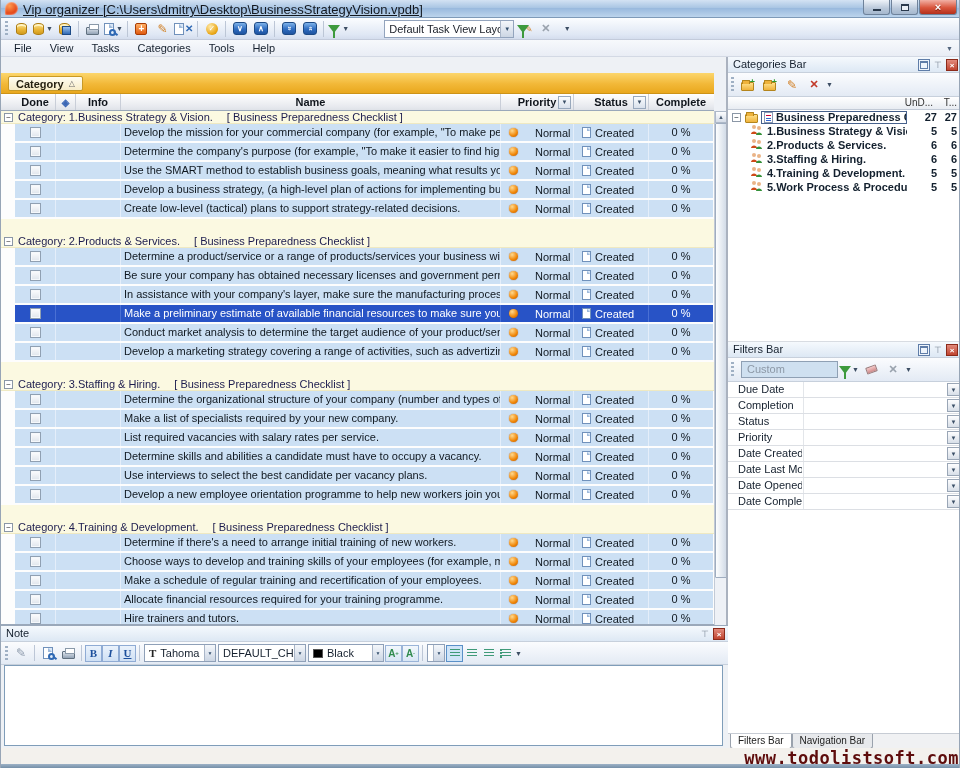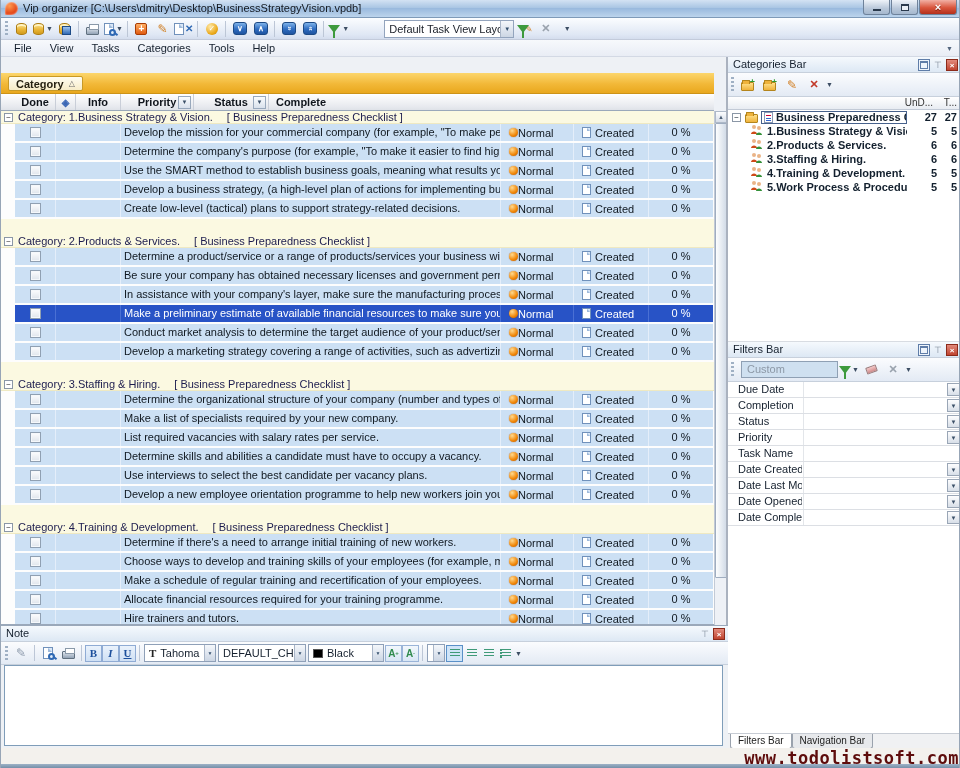--- a/index.html
+++ b/index.html
@@ -7,21 +7,21 @@
   body { font-family:"Liberation Sans", sans-serif; }
   #app { position:relative; width:960px; height:768px; overflow:hidden; background:#eef1f5;
          border-left:1px solid #97a5b6; border-right:1px solid #97a5b6; }
 
   
   #titlebar { position:absolute; left:0; top:0; width:960px; height:18px;
     background:linear-gradient(180deg,#d3e2f3 0%,#aac6e4 45%,#9abade 50%,#bcd4ec 100%);
     border-bottom:1px solid #7e9ab8; }
   .app-icon { position:absolute; left:4px; top:2px; width:13px; height:13px; border-radius:50% 50% 50% 10%;
     background:radial-gradient(circle at 35% 30%,#ff9a50,#e03c10 70%,#a02000); box-shadow:inset 0 0 2px #fff; }
-  .title-text { position:absolute; left:22px; top:2px; font-size:11px; color:#13181f; white-space:nowrap; }
+  .title-text { position:absolute; left:22px; top:2px; font-size:13px; color:#13181f; white-space:nowrap;text-decoration:underline; }
   .win-btns { position:absolute; right:4px; top:0; display:flex; gap:1px; }
   .wbtn { width:27px; height:15px; border:1px solid #6e829a; border-top:none; border-radius:0 0 3px 3px;
     background:linear-gradient(180deg,#eef3f9,#b9c8da 60%,#a5b8ce); display:flex; align-items:center; justify-content:center; }
   .wbtn.close { width:38px; background:linear-gradient(180deg,#f2b0a4,#d9553c 55%,#b3301c); }
   .glyph-min { width:8px; height:2px; background:#2a3a4d; margin-top:5px; }
   .glyph-max { width:8px; height:7px; border:1px solid #2a3a4d; border-top:2px solid #2a3a4d; background:#e9eff6; }
   .glyph-close { color:#fff; font-size:11px; font-weight:bold; line-height:12px; text-shadow:0 1px 1px #701808; }
 
   
   #toolbar { position:absolute; left:0; top:18px; width:960px; height:22px;
@@ -98,21 +98,21 @@
   .expander { position:absolute; left:3px; top:2px; width:9px; height:9px; background:#fff; border:1px solid #8b97a6;
     font-size:8px; line-height:7px; text-align:center; color:#333; }
   .gh-label { margin-left:17px; }
   .gh-suffix { margin-left:14px; }
   .group-gap { height:16px; background:#fbf9e1; }
   .task-row { height:17px; margin:0 0 2px 14px; width:698px; display:flex; background:#cce0f4; font-size:11px; color:#101820; }
   .cell { border-right:1px solid #e4eefa; height:17px; line-height:16px; overflow:hidden; white-space:nowrap; }
   .c-done { width:41px; display:flex; align-items:center; justify-content:center; }
   .c-info { width:65px; }
   .c-name { width:380px; padding-left:3px; }
-  .c-pri  { width:73px; padding-left:8px; display:flex; align-items:center; gap:0; }
+  .c-pri  { width:73px; padding-left:8px; display:flex; align-items:center; gap:17px; }
   .c-status { width:75px; padding-left:8px; display:flex; align-items:center; gap:4px; }
   .c-comp { width:64px; text-align:center; border-right:none; }
   .checkbox { width:11px; height:11px; border:1px solid #90a0b2; background:linear-gradient(180deg,#fdfdfe,#dfe5ec); box-shadow:inset 0 0 0 1px #f5f8fb; }
   .ball { width:9px; height:9px; border-radius:50%; flex:0 0 auto;
     background:radial-gradient(circle at 35% 30%,#ffd98e,#f08505 60%,#b35403); box-shadow:0 0 1px #904400; }
   .page { width:9px; height:11px; background:#fff; border:1px solid #7091bb; position:relative; flex:0 0 auto; }
   .page::before { content:""; position:absolute; right:0; top:0; border-style:solid; border-width:0 3px 3px 0; border-color:#cfe2f6 #d9e7f7 #9db9da transparent; }
   .task-row.selected { background:#2853c6; color:#fff; }
   .task-row.selected .cell { border-right-color:#4a70d4; }
   #countrow { position:absolute; left:0; top:551px; width:713px; height:14px; background:#fbfbfb; border-top:1px solid #9aa8ba; }
@@ -318,20 +318,21 @@
       <div class="group-chip">
         <span>Category</span>
         <span class="sort-tri">△</span>
       </div>
     </div>
     <div id="gridhead">
       <div class="hcell hc-pad"></div>
       <div class="hcell hc-done">Done</div>
       <div class="hcell hc-dia"><span class="dia">◈</span></div>
       <div class="hcell hc-info">Info</div>
+      <div class="hcell hc-name">Name</div>
       <div class="hcell hc-pri"><span>Priority</span><span class="hdrop">▼</span></div>
       <div class="hcell hc-status"><span>Status</span><span class="hdrop">▼</span></div>
       <div class="hcell hc-comp">Complete</div>
     </div>
     <div id="grid-body">
         <div class="group-header"><span class="expander">−</span><span class="gh-label">Category: 1.Business Strategy &amp; Vision.</span><span class="gh-suffix">[ Business Preparedness Checklist ]</span></div>
         <div class="task-row">
           <div class="cell c-done">
             <div class="checkbox"></div>
           </div>
@@ -852,24 +853,20 @@
               <span class="f-drop">▼</span>
             </div>
           </div>
           <div class="f-row">
             <span class="f-label">Priority</span>
             <div class="f-value">
               <span class="f-drop">▼</span>
             </div>
           </div>
           <div class="f-row">
-            <span class="f-label">Task Name</span>
-            <div class="f-value"></div>
-          </div>
-          <div class="f-row">
             <span class="f-label">Date Created</span>
             <div class="f-value">
               <span class="f-drop">▼</span>
             </div>
           </div>
           <div class="f-row">
             <span class="f-label">Date Last Modifie</span>
             <div class="f-value">
               <span class="f-drop">▼</span>
             </div>

